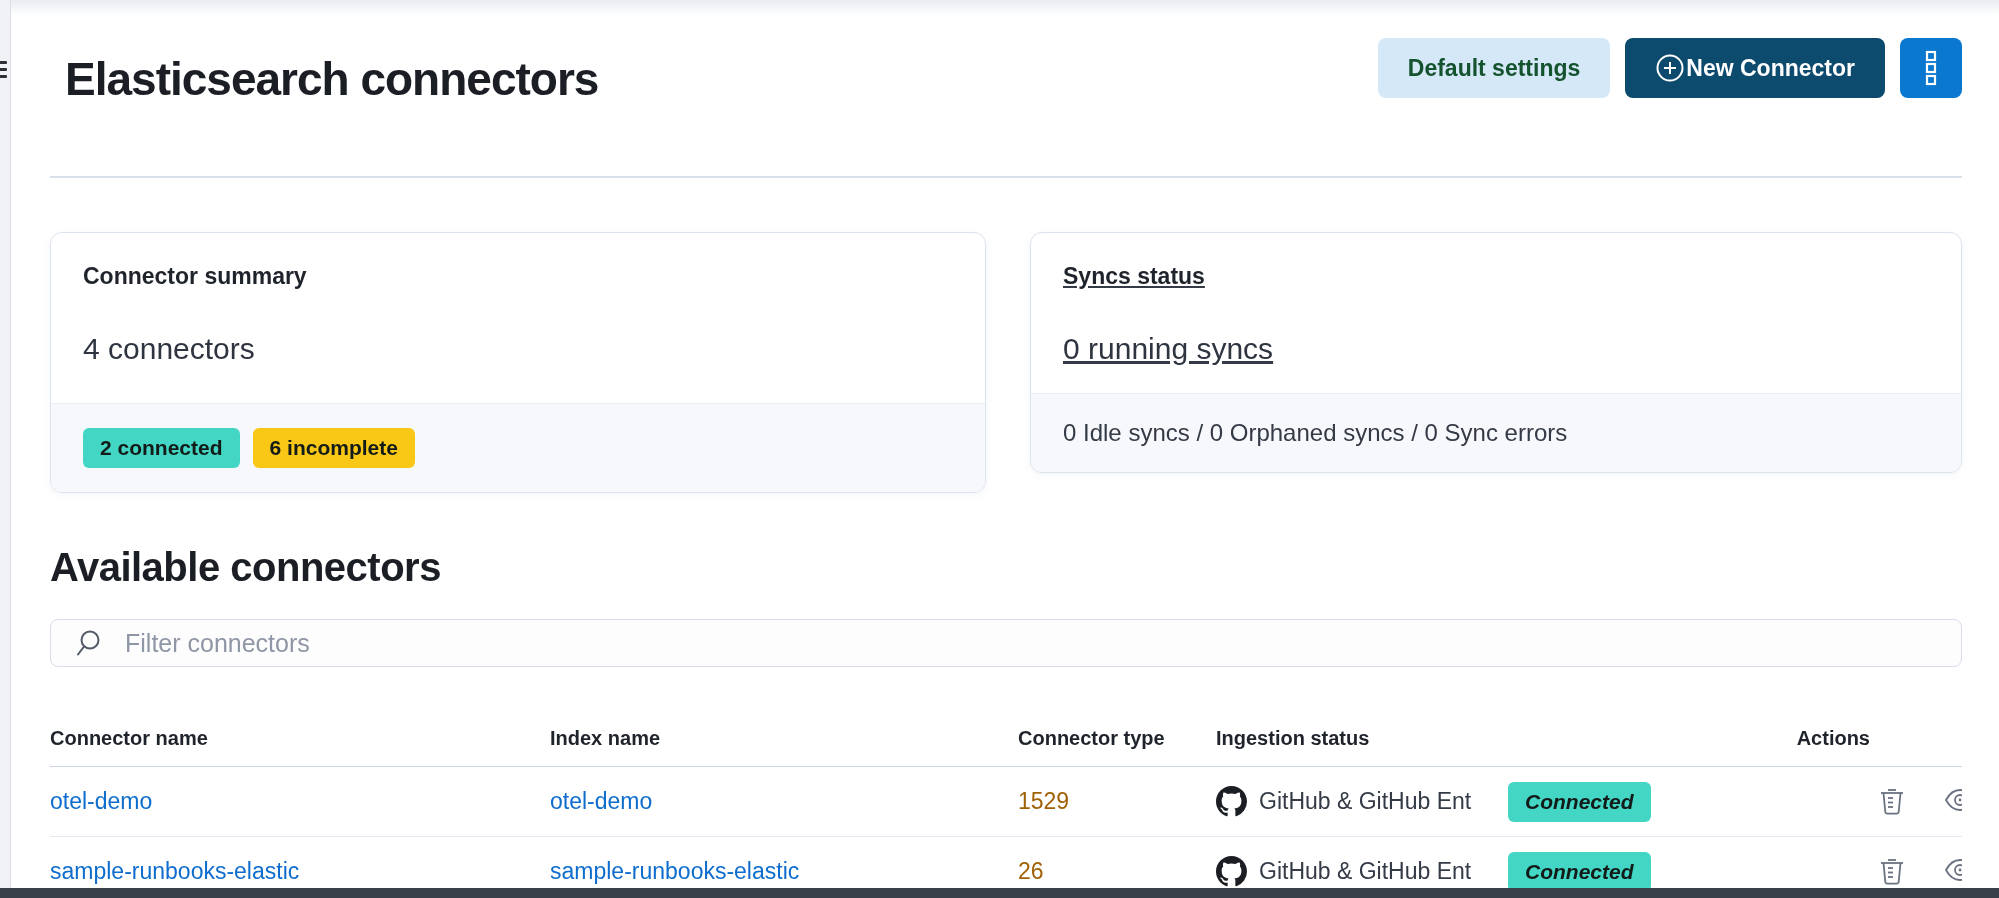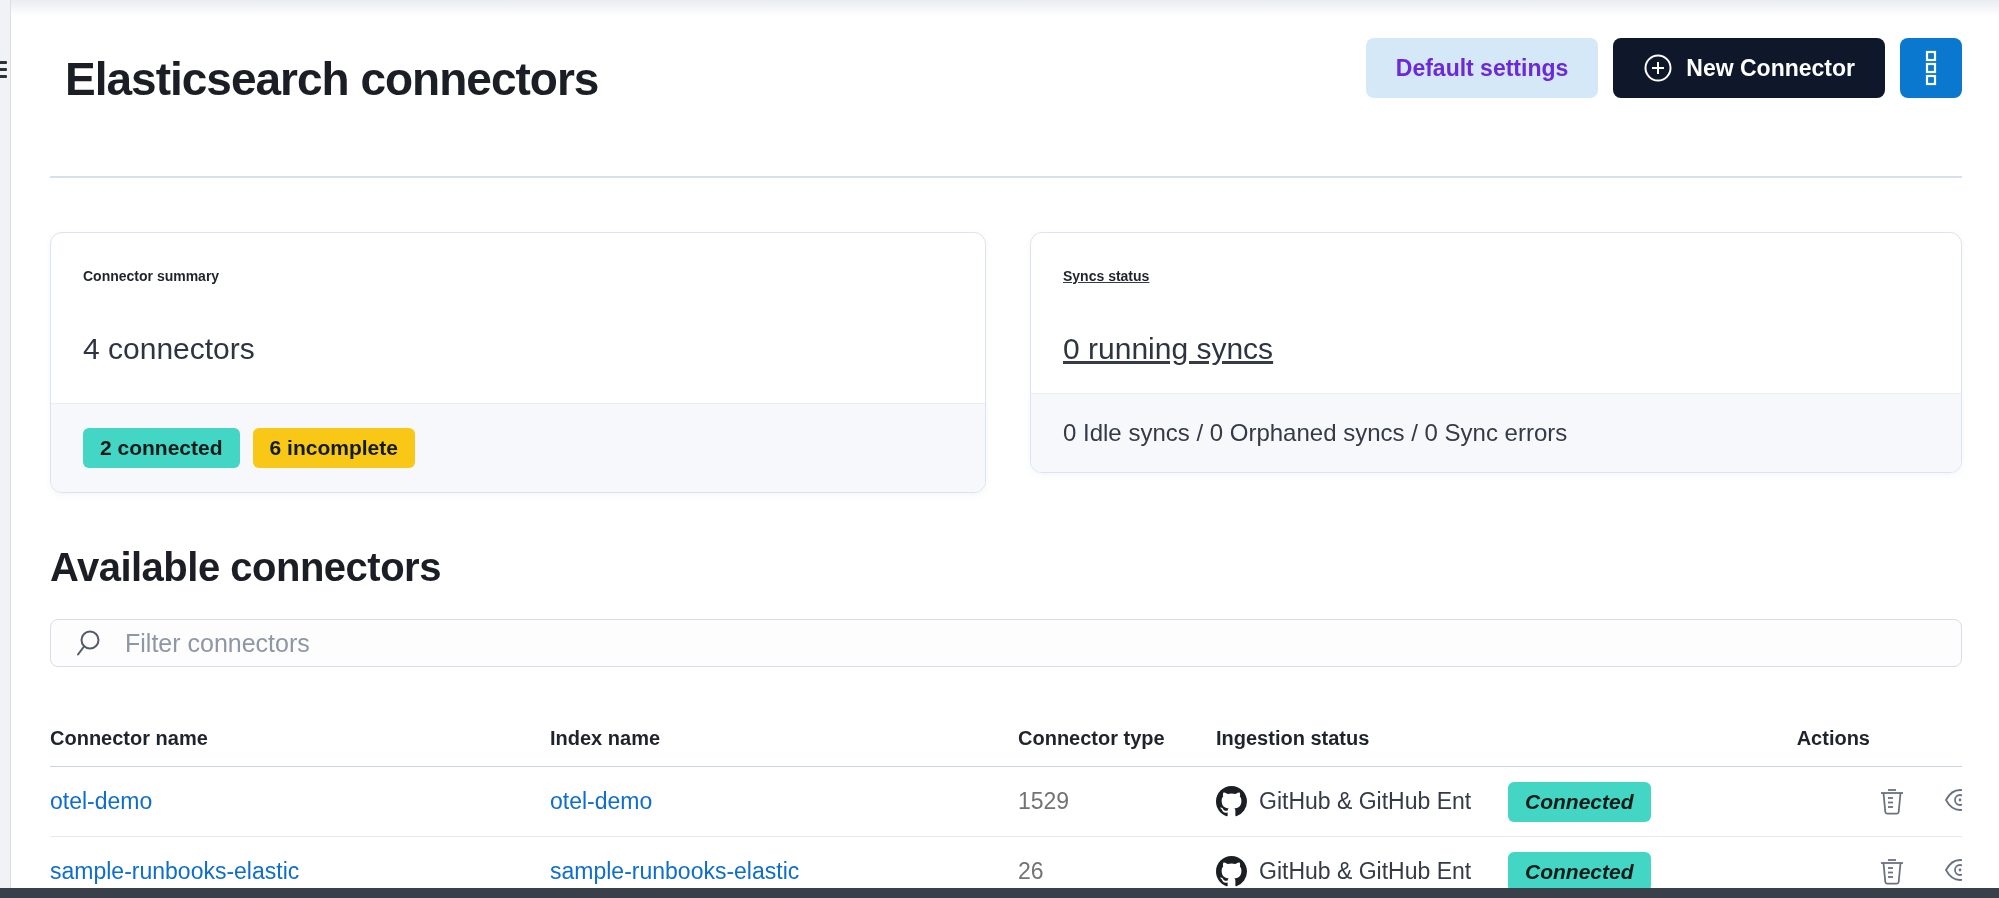--- a/index.html
+++ b/index.html
@@ -23,35 +23,35 @@
   .content { position:absolute; left:50px; right:37px; top:0; z-index:2; }
 
   
   .page-header { display:flex; justify-content:space-between; align-items:flex-start; padding-top:32px; }
   h1.page-title { margin:15px; font-size:46px; line-height:64px; font-weight:700;
     letter-spacing:-1px; color:#1b1e25; }
   .header-actions { display:flex; gap:15px; margin-top:6px; }
   .btn { height:60px; border:none; border-radius:8px; font-family:inherit;
     font-size:23px; font-weight:700; display:inline-flex; align-items:center;
     justify-content:center; cursor:pointer; }
-  .btn-light { background:#d5e8f8; color:#6d28d9; padding:11px 30px; }
-  .btn-primary { background:#0f172a; color:#ffffff; padding:0 30px; gap:13px; }
+  .btn-light { background:#d5e8f8; color:#14532d; padding:11px 30px; }
+  .btn-primary { background:#0c4a6e; color:#ffffff; padding:0 30px; gap:1px; }
   .btn-square { width:62px; background:#0b78d0; padding:0; }
 
   hr.rule { border:none; border-top:2px solid #dae0eb; margin:50px 0 0 0; }
 
   
   .cards-row { display:flex; gap:44px; margin-top:54px; align-items:flex-start; }
   .card { border:1px solid #dce3ee; border-radius:12px; background:#fff;
     overflow:hidden; box-shadow:0 2px 6px rgba(150,160,185,0.10); }
   .card-left { width:936px; flex:none; }
   .card-right { flex:1; }
   .card-body { padding:30px 32px 36px 32px; }
   .card-right .card-body { padding-bottom:26px;text-decoration:underline; }
-  .card-title { font-size:14px; line-height:26px; font-weight:700; color:#1f232b; }
+  .card-title { font-size:23px; line-height:26px; font-weight:700; color:#1f232b; }
   .card-metric { font-size:30px; line-height:36px; color:#2f3540; margin-top:42px; }
   .card-footer { background:#f6f8fb; border-top:1px solid #e9edf4; padding:24px 32px; }
   .badge-row { display:flex; gap:13px; }
   .badge { display:inline-flex; align-items:center; font-size:21px; font-weight:700;
     color:#131b19; padding:8px 17px; border-radius:6px; white-space:nowrap; }
   .badge-success { background:#43d6c5; }
   .badge-warning { background:#f9c816; }
   .footer-text { font-size:24px; line-height:30px; color:#343a46; }
 
   
@@ -67,21 +67,21 @@
   .table { margin-top:30px; }
   .t-row { display:grid; grid-template-columns:500px 468px 198px 292px 370px 1fr;
     align-items:center; }
   .t-head { border-bottom:1px solid #ccd4e0; }
   .t-head .t-cell { font-size:20px; font-weight:700; color:#1f232b; padding:30px 0 16px 0; }
   .t-body .t-row { height:70px; border-bottom:1px solid #e5eaf2; }
   .t-cell { padding-right:16px; white-space:nowrap; overflow:hidden; }
   .t-cell.actions { text-align:right; padding-right:6px; }
   .t-head .t-cell.actions { padding-right:8px; }
   a.table-link { color:#0e6dcd; text-decoration:none; font-size:23px; cursor:pointer; }
-  .docs-count { font-size:23px; color:#737373; }
+  .docs-count { font-size:23px; color:#a16207; }
   .type-cell { display:flex; align-items:center; gap:12px; }
   .type-label { font-size:23px; color:#343a46; max-width:238px; overflow:hidden; white-space:nowrap; }
   .status-badge { display:inline-block; background:#43d6c5; color:#131b19;
     font-size:21px; font-weight:700; padding:8px 17px; border-radius:6px;font-style:italic; }
   .action-icons { display:inline-flex; gap:38px; align-items:center; }
   .icon-btn { background:none; border:none; padding:0; cursor:pointer; line-height:0; }
 
   svg { display:block; }
   .inline-svg { display:inline-block; vertical-align:middle; }
 </style>

